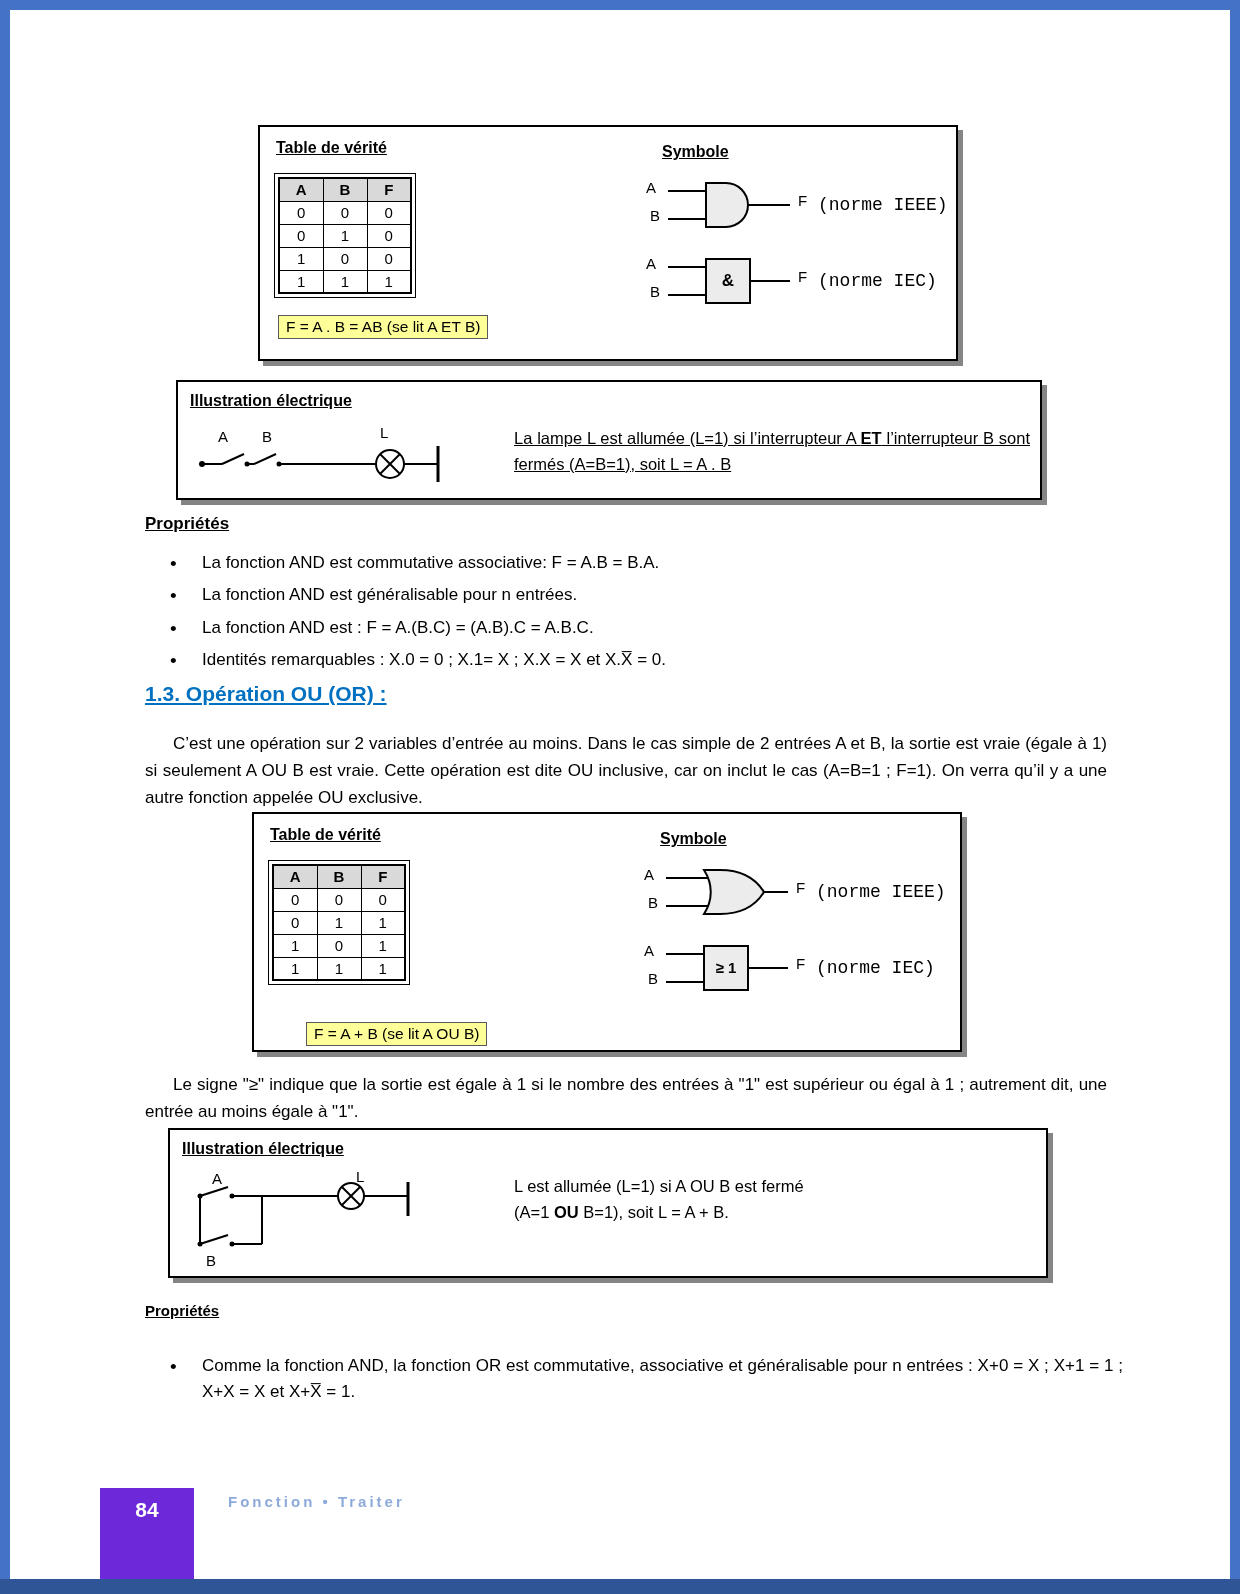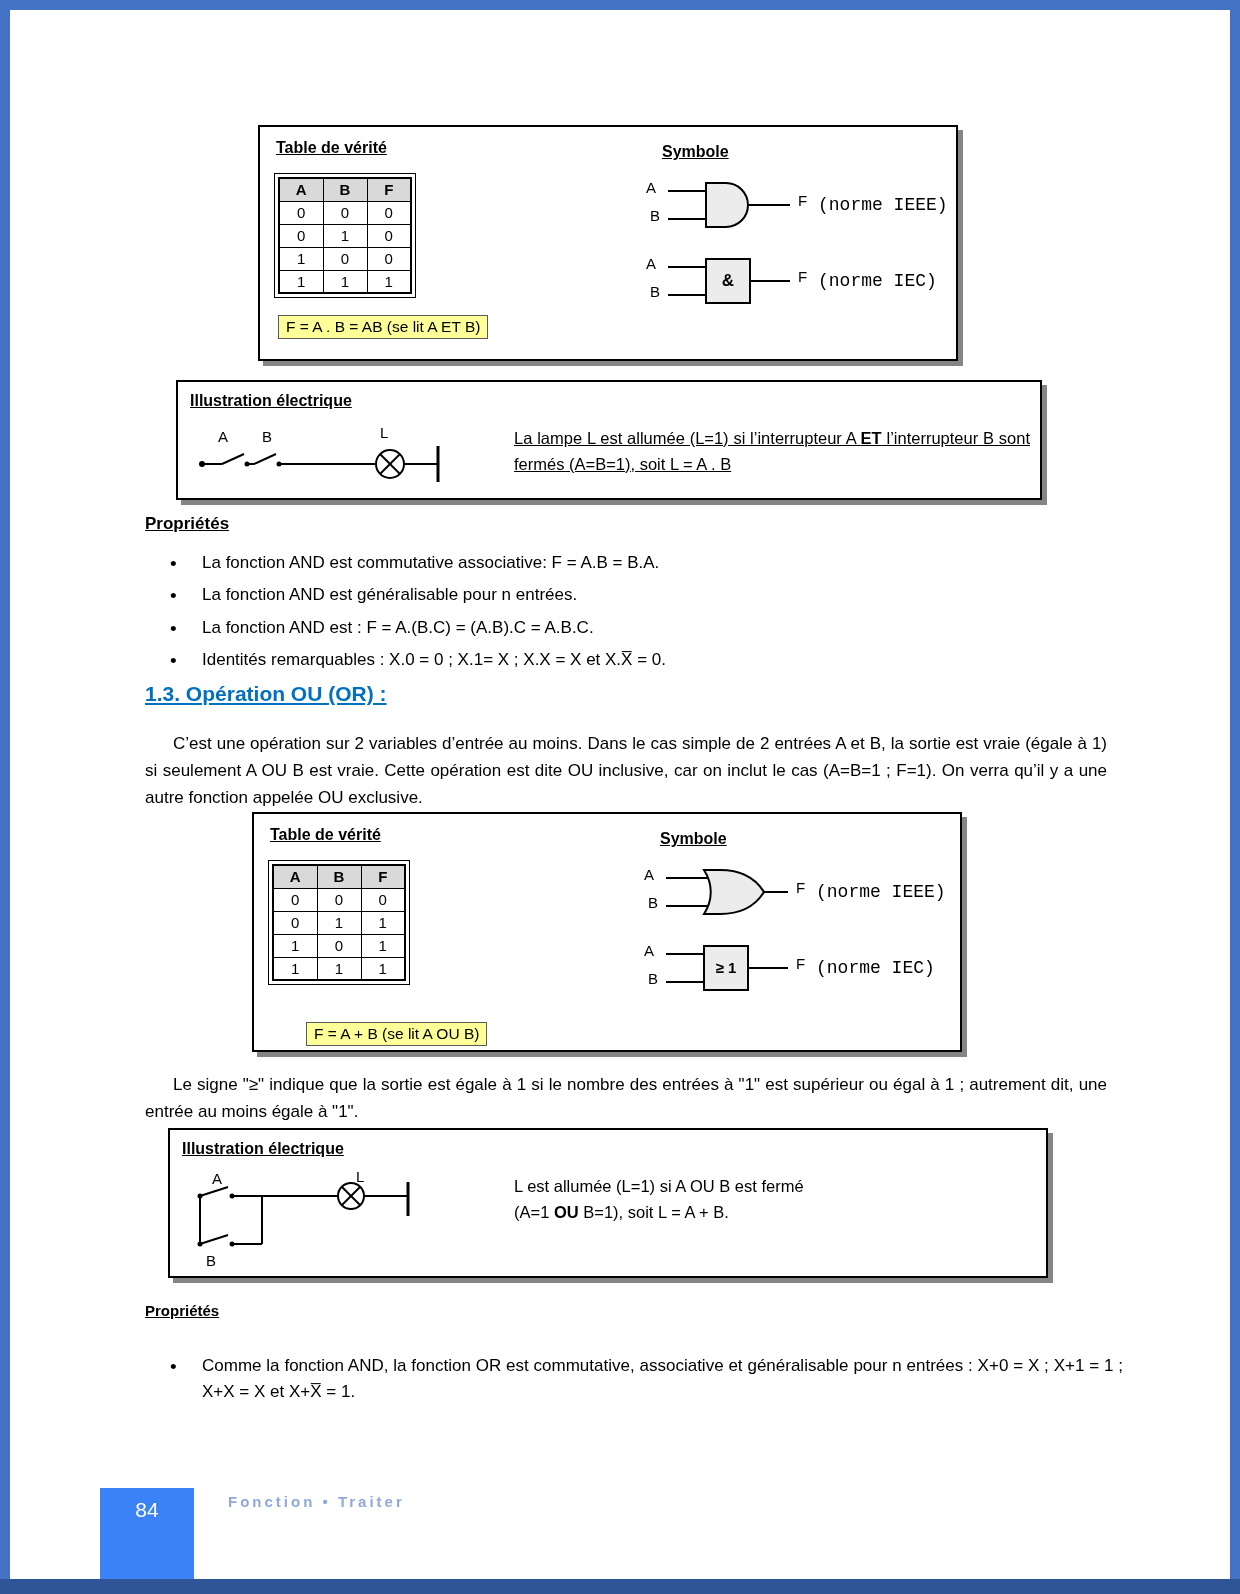--- a/index.html
+++ b/index.html
@@ -11,21 +11,21 @@
   }
   .abs { position:absolute; }
   
   .edge { position:absolute; background:#4472c4; }
   .edge-top { left:0; top:0; width:1240px; height:10px; }
   .edge-left { left:0; top:0; width:10px; height:1594px; }
   .edge-right { left:1230px; top:0; width:10px; height:1594px; }
   .bottom-bar { position:absolute; left:0; top:1579px; width:1240px; height:15px; background:#2f5597; }
   .pagenum-box {
     position:absolute; left:100px; top:1488px; width:94px; height:91px;
-    background:#3b82f6; color:#ffffff; font-weight:normal; font-size:21px;
+    background:#6d28d9; color:#ffffff; font-weight:bold; font-size:21px;
     text-align:center; padding-top:10px;
   }
   .footer-text {
     position:absolute; left:228px; top:1493px; color:#8eaadb;
     font-weight:bold; font-size:15px; letter-spacing:3px;
   }
   
   .wbox { position:absolute; background:#fff; border:2px solid #000; box-shadow:5px 5px 0 #858585; }
   .box-heading { position:absolute; font-size:16px; font-weight:bold; text-decoration:underline; white-space:nowrap; }
   

